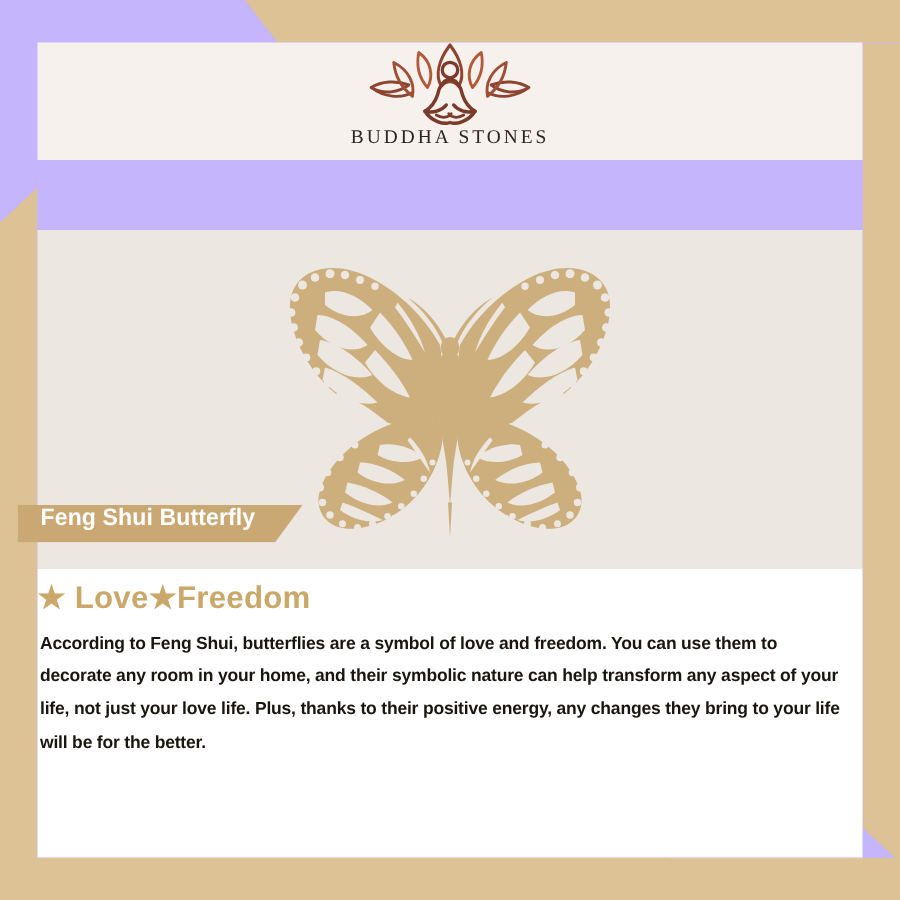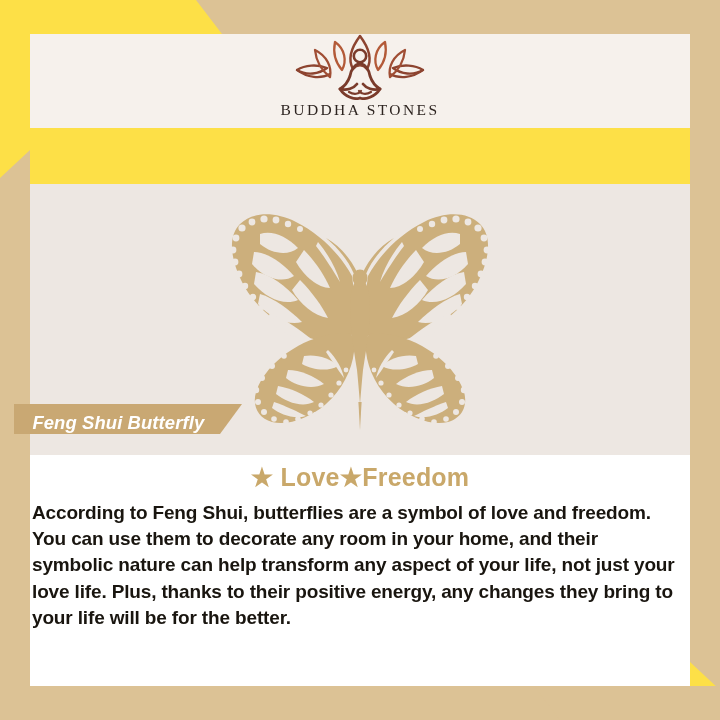--- a/index.html
+++ b/index.html
@@ -4,21 +4,21 @@
 <title>Buddha Stones — Symbols Property</title>
 <style>
   * { margin:0; padding:0; box-sizing:border-box; }
   html,body { width:720px; height:720px; }
   body {
     font-family:"Liberation Sans", sans-serif;
     background:#F6F1EC;
     position:relative;
     overflow:hidden;
   }
-  #page { position:relative; width:720px; height:720px; background:#fde047; }
+  #page { position:relative; width:720px; height:720px; background:#c4b5fd; }
 
   
   .band { position:absolute; background:#DCC295; }
   .band-top {
     left:0; top:0; width:720px; height:34px;
     clip-path: polygon(196px 0, 720px 0, 720px 34px, 222px 34px);
   }
   .band-left {
     left:0; top:150px; width:30px; height:570px;
     clip-path: polygon(0 28px, 30px 0, 30px 570px, 0 570px);
@@ -79,54 +79,54 @@
     position:absolute; left:0; top:0; width:660px; height:271px;
     display:flex; align-items:flex-start; justify-content:center;
   }
   .butterfly-svg { width:320px; height:225px; margin-top:22px; display:block; }
 
   
   .fs-label {
     position:absolute; left:14px; top:404px; width:228px; height:30px;
     background:#C9A873;
     clip-path: polygon(0 0, 228px 0, 206px 30px, 0 30px);
-    display:flex; align-items:flex-end;font-style:italic;
+    display:flex; align-items:flex-start;
   }
   .fs-label-text {
     font-family:"Liberation Sans Narrow","Liberation Sans", sans-serif;
     font-weight:bold;
     font-size:19px;
     color:#FFFFFF;
     padding-left:16px;
     letter-spacing:0.1px;
     transform:scaleX(0.97);
     white-space:nowrap;
   }
 
   
   .body-section {
     position:absolute; left:30px; top:455px; width:660px; height:231px;
     background:#FFFFFF;
   }
   .subtitle {
     margin-top:8px;
-    text-align:center;
+    text-align:left;
     font-family:"Liberation Sans Narrow","Liberation Sans", sans-serif;
     font-weight:bold;
     font-size:25px;
     color:#C9A86A;
     letter-spacing:0.2px;
     white-space:nowrap;
   }
   .paragraph {
     margin:8px 0 0 0;
     padding:0 8px 0 2px;
     font-family:"Liberation Sans", sans-serif;
     font-weight:bold;
-    font-size:19px;
+    font-size:14px;
     line-height:26.2px;
     color:#19150F;
     letter-spacing:-0.15px;
     text-align:left;
   }
 </style>
 </head>
 <body>
 
 <div id="page">

